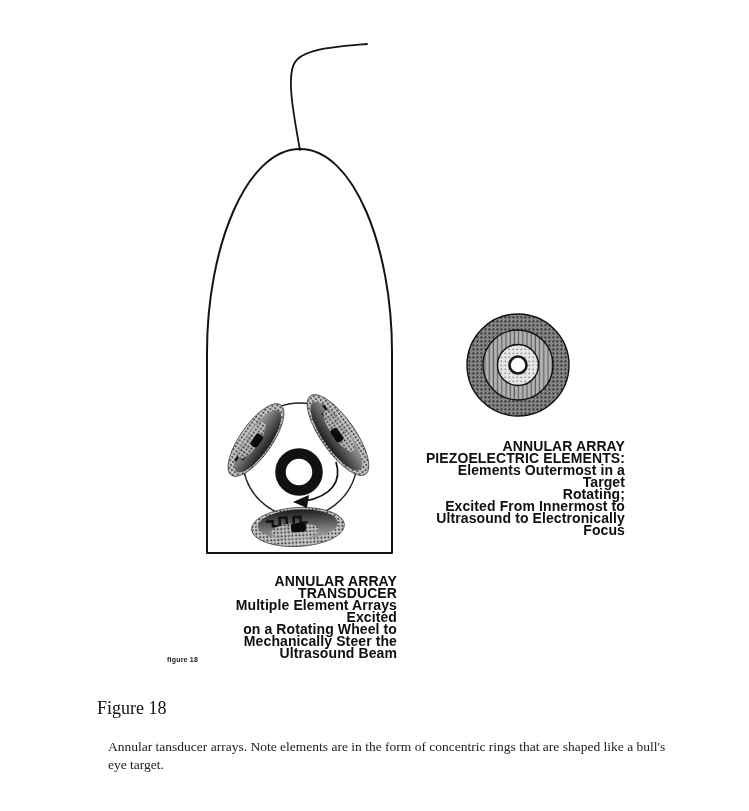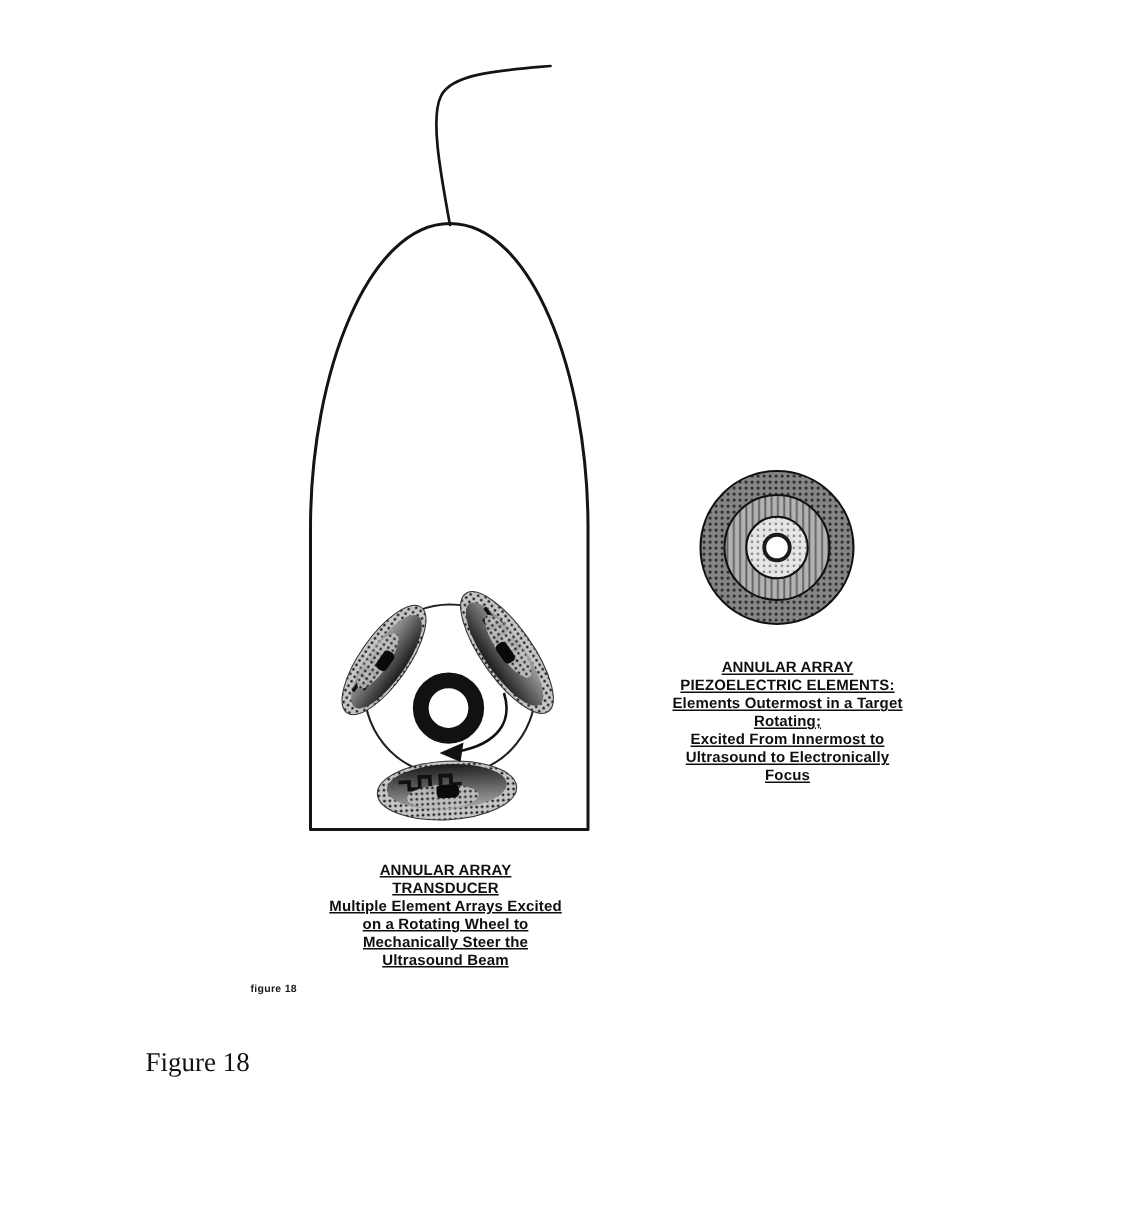--- a/index.html
+++ b/index.html
@@ -9,27 +9,26 @@
     font-family: "Liberation Sans", sans-serif;
     position: relative;
     overflow: hidden;
   }
   .page { position: absolute; inset: 0; background: #ffffff; }
   svg { position: absolute; display: block; }
   .svg-probe   { left: 170px; top: 30px; }
   .svg-target  { left: 450px; top: 298px; }
   .diagram-label {
     position: absolute;
-    text-align: center;
+    text-align: right;
     font-weight: bold;
     color: #0f0f0f;
-    font-size: 10px;
+    font-size: 14px;
     line-height: 12px;
     letter-spacing: 0.1px;
-    text-decoration: underline;
   }
   .label-elements   { left: 425px; top: 440px; width: 200px; }
   .label-transducer { left: 197px; top: 575px; width: 200px; }
   .fig-note {
     position: absolute; left: 167px; top: 656px;
     font-weight: bold; font-size: 7px; color: #1a1a1a;
     letter-spacing: 0.2px;
   }
   .fig-heading {
     position: absolute; left: 97px; top: 698px;
@@ -140,14 +139,15 @@
     <div>Multiple Element Arrays Excited</div>
     <div>on a Rotating Wheel to</div>
     <div>Mechanically Steer the</div>
     <div>Ultrasound Beam</div>
   </div>
 
   <div class="fig-note">figure 18</div>
 
   <div class="fig-heading">Figure 18</div>
 
+  <div class="fig-caption">Annular tansducer arrays. Note elements are in the form of concentric rings that are shaped like a bull's eye target.</div>
 
 </div>
 
 </body></html>

